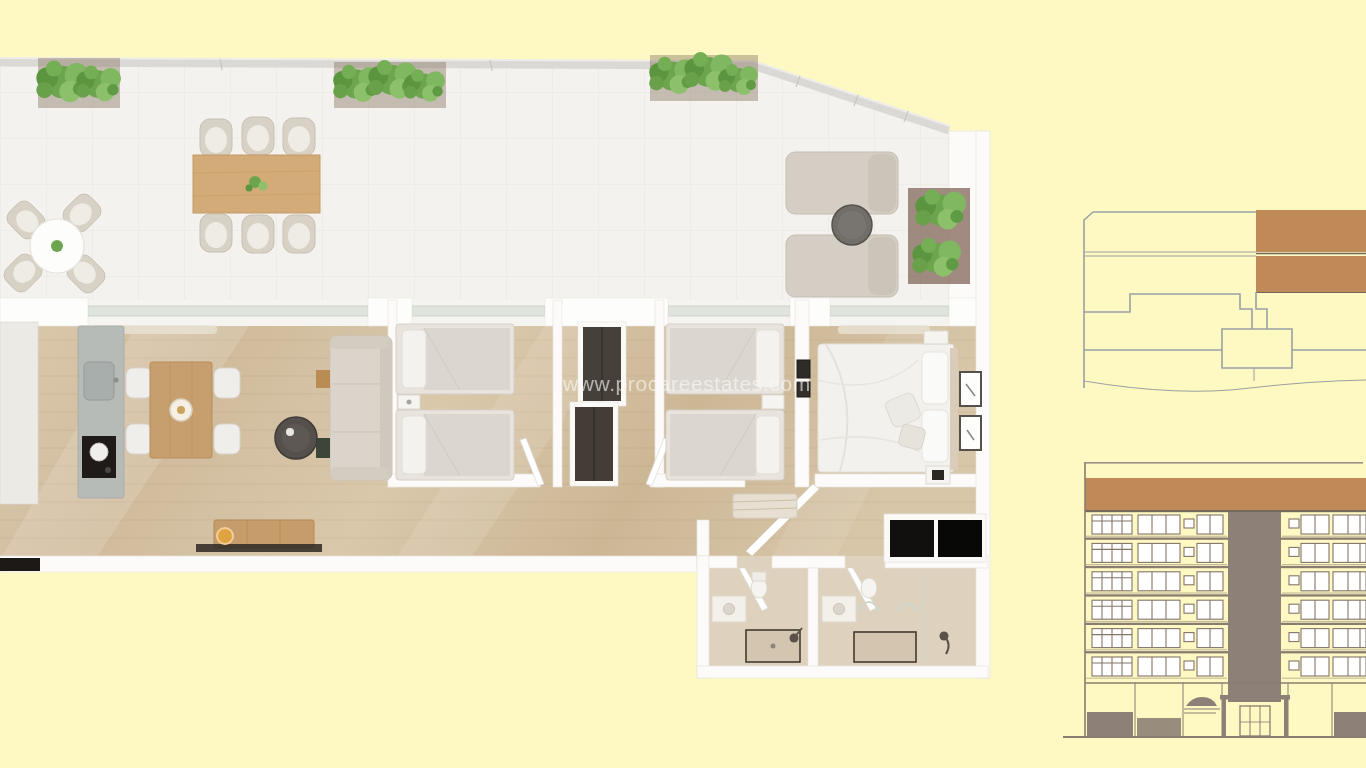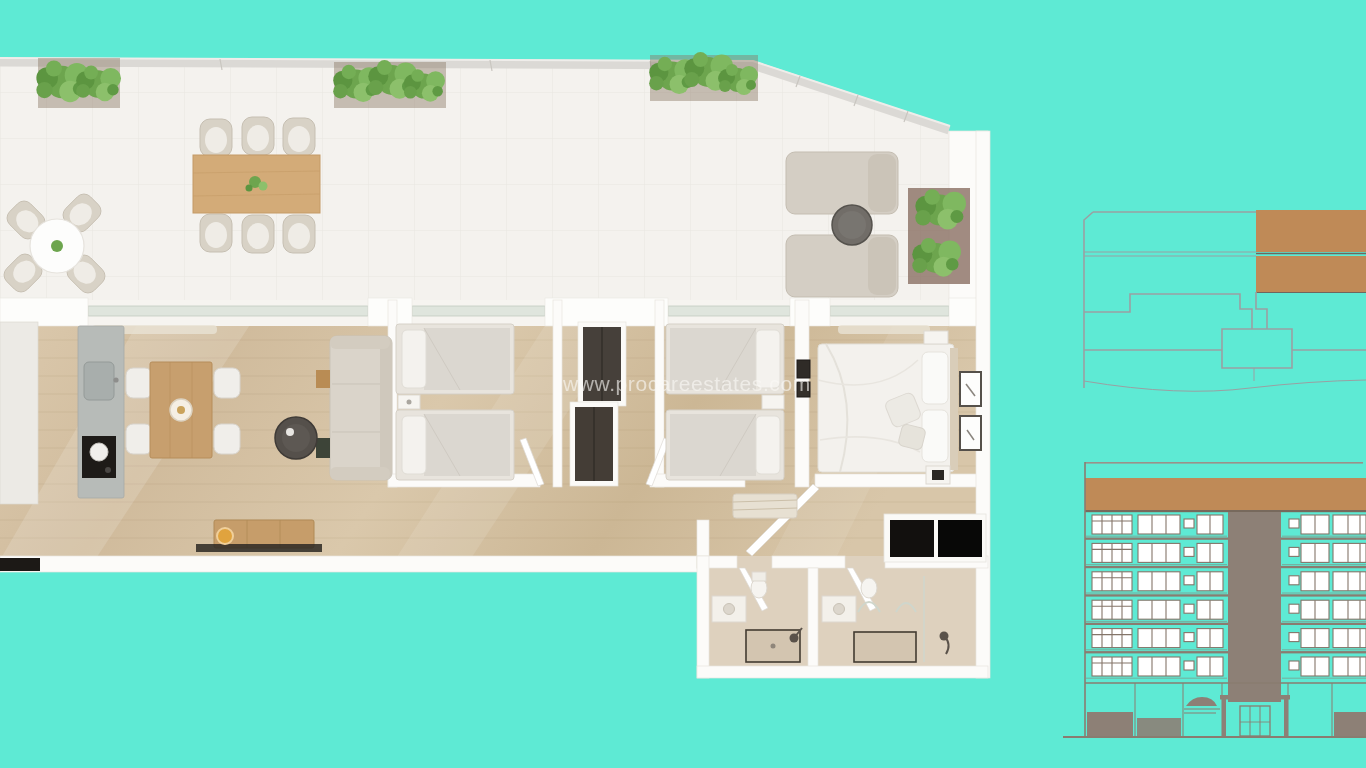--- a/index.html
+++ b/index.html
@@ -1,16 +1,16 @@
 <!DOCTYPE html>
 <html><head>
 <meta charset="utf-8">
 <style>
   html,body{margin:0;padding:0;background:#ffffff;}
-  .canvas{position:relative;width:1366px;height:768px;background:#5eead4;overflow:hidden;
+  .canvas{position:relative;width:1366px;height:768px;background:#fef9c3;overflow:hidden;
           font-family:"Liberation Sans", sans-serif;}
   svg{position:absolute;left:0;top:0;}
   .wall{fill:#fcfbf9;stroke:#e7e4de;stroke-width:.7;}
   .pier{fill:#fdfdfb;stroke:#e9e6e0;stroke-width:.6;}
   .leaf{fill:#ffffff;stroke:#ddd9d2;stroke-width:.7;}
   .outline{stroke:#9aa0a2;stroke-width:1.6;fill:none;stroke-linejoin:miter;}
   .outline-thin{stroke:#9aa0a2;stroke-width:1;fill:none;}
   .efr{stroke:#847569;stroke-width:1.1;fill:#ffffff;}
   .efl{stroke:#847569;stroke-width:1.1;}
   .watermark{fill:rgba(250,249,246,0.62);font-size:21px;letter-spacing:.6px;}

